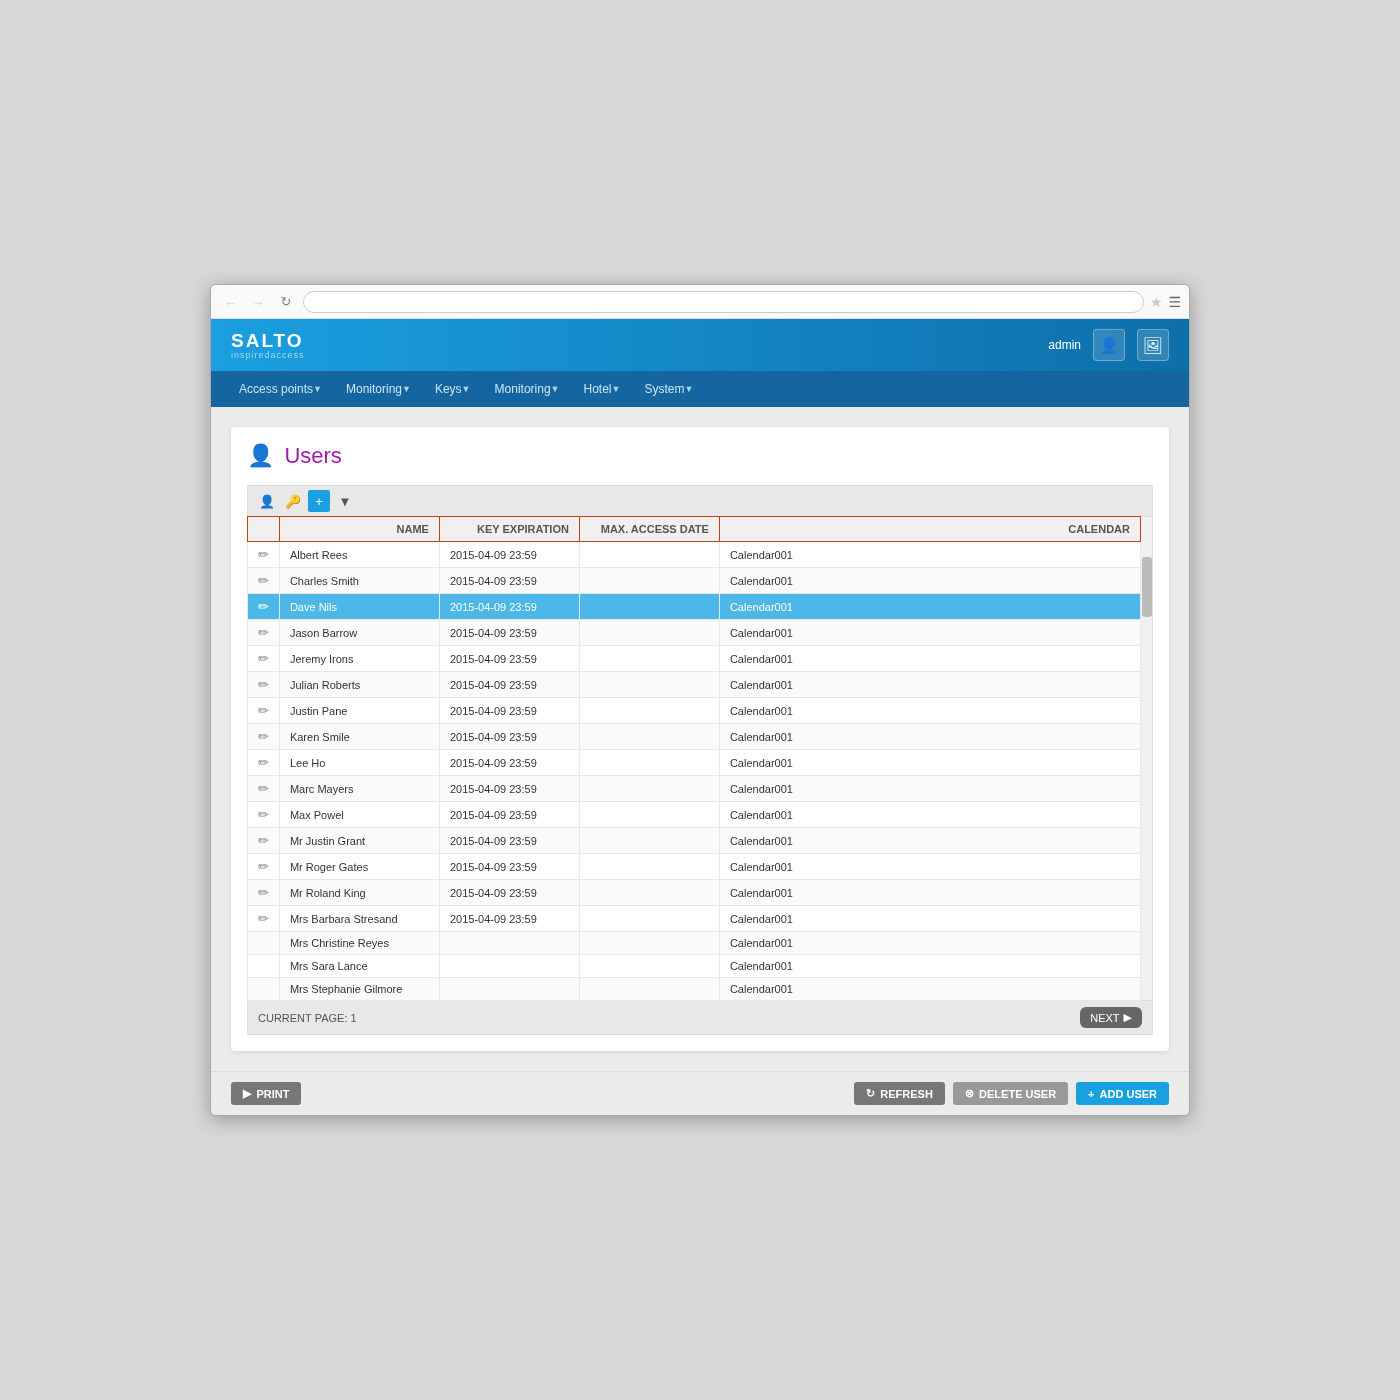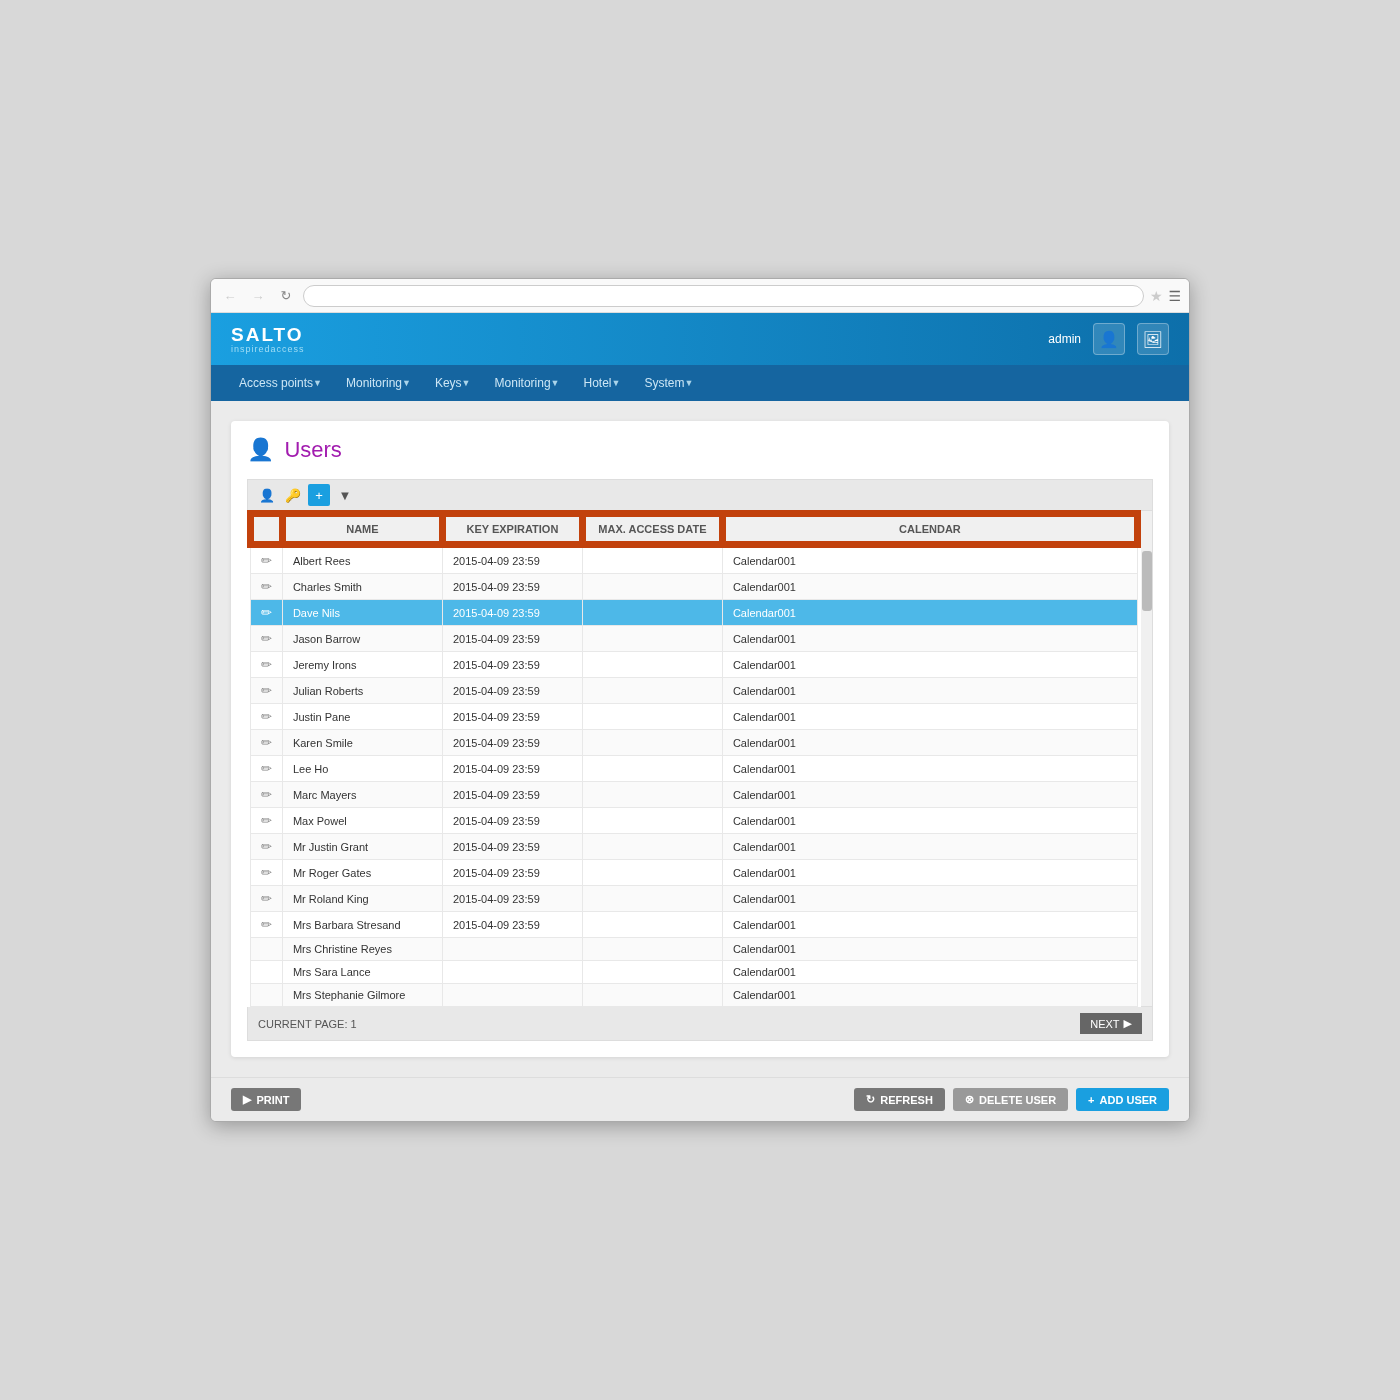--- a/index.html
+++ b/index.html
@@ -227,23 +227,23 @@
       font-size: 13px;
     }
 
     .users-table {
       width: 100%;
       border-collapse: collapse;
       border: 1px solid #ddd;
     }
     .users-table th {
       background: #f0f0f0;
-      border: 7px solid #c2410c;
+      border: 1px solid #c2410c;
       padding: 6px 10px;
-      text-align: center;
+      text-align: right;
       font-size: 11px;
       font-weight: bold;
       color: #555;
       text-transform: uppercase;
     }
     .users-table td {
       border: 1px solid #e8e8e8;
       padding: 5px 10px;
       font-size: 11px;
       color: #333;
@@ -273,21 +273,21 @@
       color: #555;
     }
 
     .next-btn {
       background: #666;
       color: white;
       border: none;
       padding: 4px 10px;
       font-size: 11px;
       cursor: pointer;
-      border-radius: 0;
+      border-radius: 6px;
       display: flex; align-items: center; gap: 4px;
     }
 
     
     .bottom-toolbar {
       background: #ebebeb;
       padding: 10px 20px;
       display: flex;
       align-items: center;
       justify-content: space-between;

